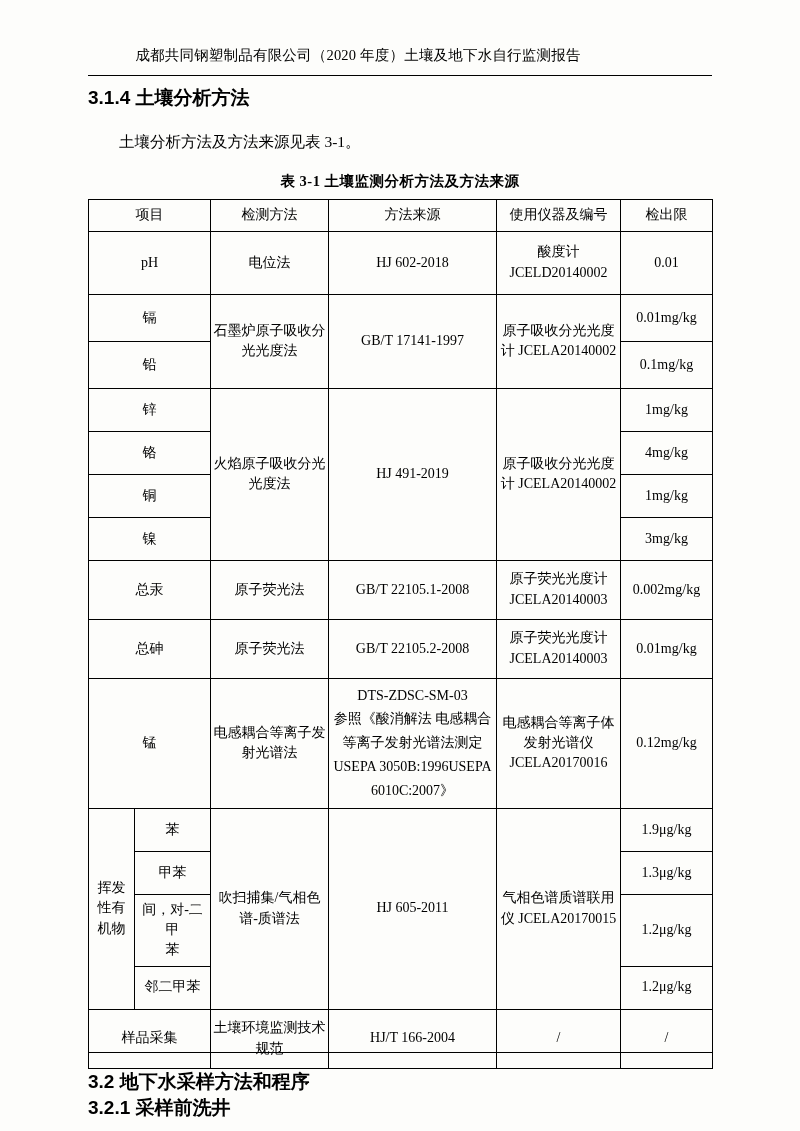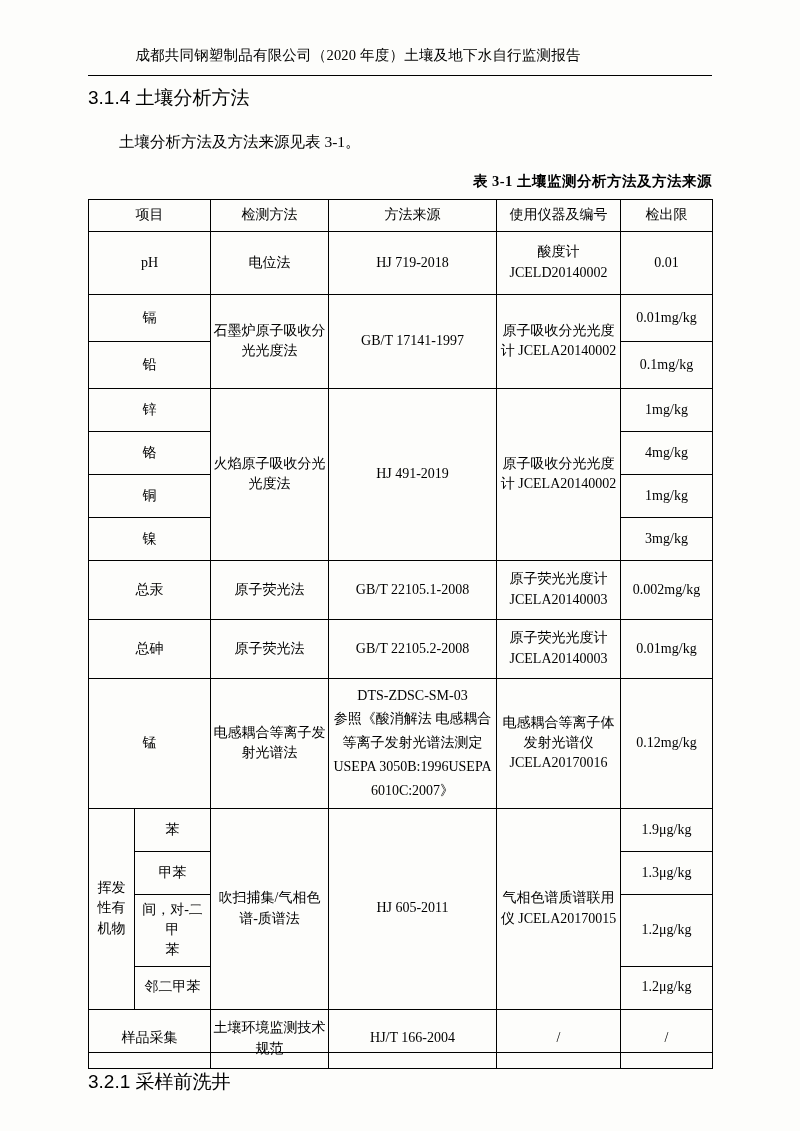--- a/index.html
+++ b/index.html
@@ -40,35 +40,35 @@
     background: #000;
   }
   .content {
     position: absolute;
     top: 85px;
     left: 88px;
     width: 624px;
   }
   h2.sec {
     font-size: 19px;
-    font-weight: normal;
+    font-weight: bold;
     margin: 0;
     padding: 0;
     line-height: 1.4;
     font-family: "Liberation Sans", sans-serif;
   }
   .sec-3-1-4 { margin-top: 6px; }
   p.body {
     font-size: 15.5px;
     margin: 18px 0 0 0;
     text-indent: 2em;
     line-height: 1.6;
   }
   .table-caption {
-    text-align: right;
+    text-align: center;
     font-size: 14.5px;
     font-weight: bold;
     margin-top: 18px;
     margin-bottom: 8px;
     letter-spacing: 0.5px;
   }
   table.maintable {
     border-collapse: collapse;
     width: 624px;
     table-layout: fixed;
@@ -149,21 +149,21 @@
           <th>方法来源</th>
           <th>使用仪器及编号</th>
           <th>检出限</th>
         </tr>
       </thead>
       <tbody>
 
         <tr>
           <td colspan="2" style="height:52px;">pH</td>
           <td>电位法</td>
-          <td>HJ 719-2018</td>
+          <td>HJ 602-2018</td>
           <td class="multi">酸度计
 JCELD20140002</td>
           <td>0.01</td>
         </tr>
 
         <tr>
           <td colspan="2" style="height:36px;">镉</td>
           <td class="multi" rowspan="2">石墨炉原子吸收分
 光光度法</td>
           <td rowspan="2">GB/T 17141-1997</td>
@@ -265,19 +265,20 @@
           <td colspan="2" style="height:48px;">样品采集</td>
           <td class="multi">土壤环境监测技术
 规范</td>
           <td>HJ/T 166-2004</td>
           <td>/</td>
           <td>/</td>
         </tr>
       </tbody>
     </table>
 
+    <h2 class="sec sec-3-2">3.2 地下水采样方法和程序</h2>
     <h2 class="sec sec-3-2-1">3.2.1 采样前洗井</h2>
 
   </div>
 
   <div class="footer-rule"></div>
 
 </div>
 
 </body></html>

